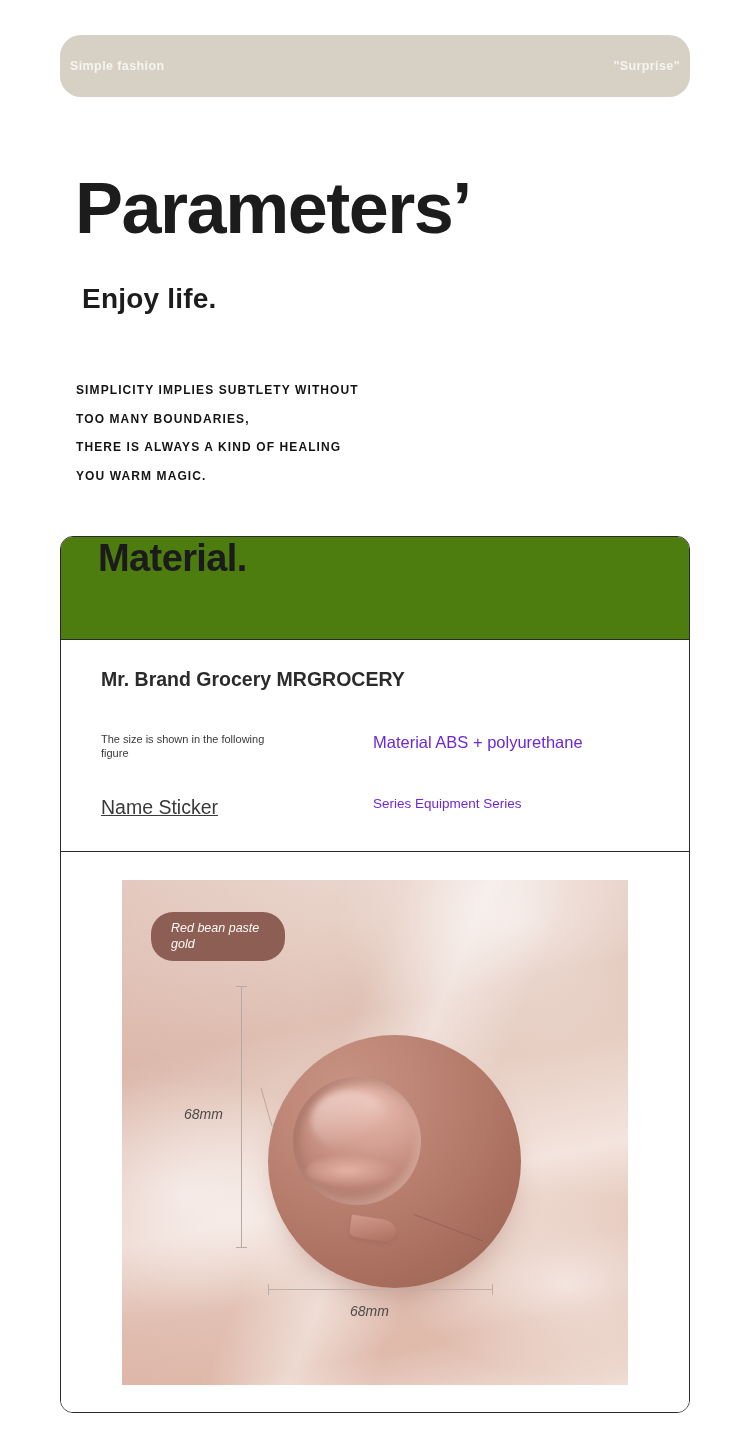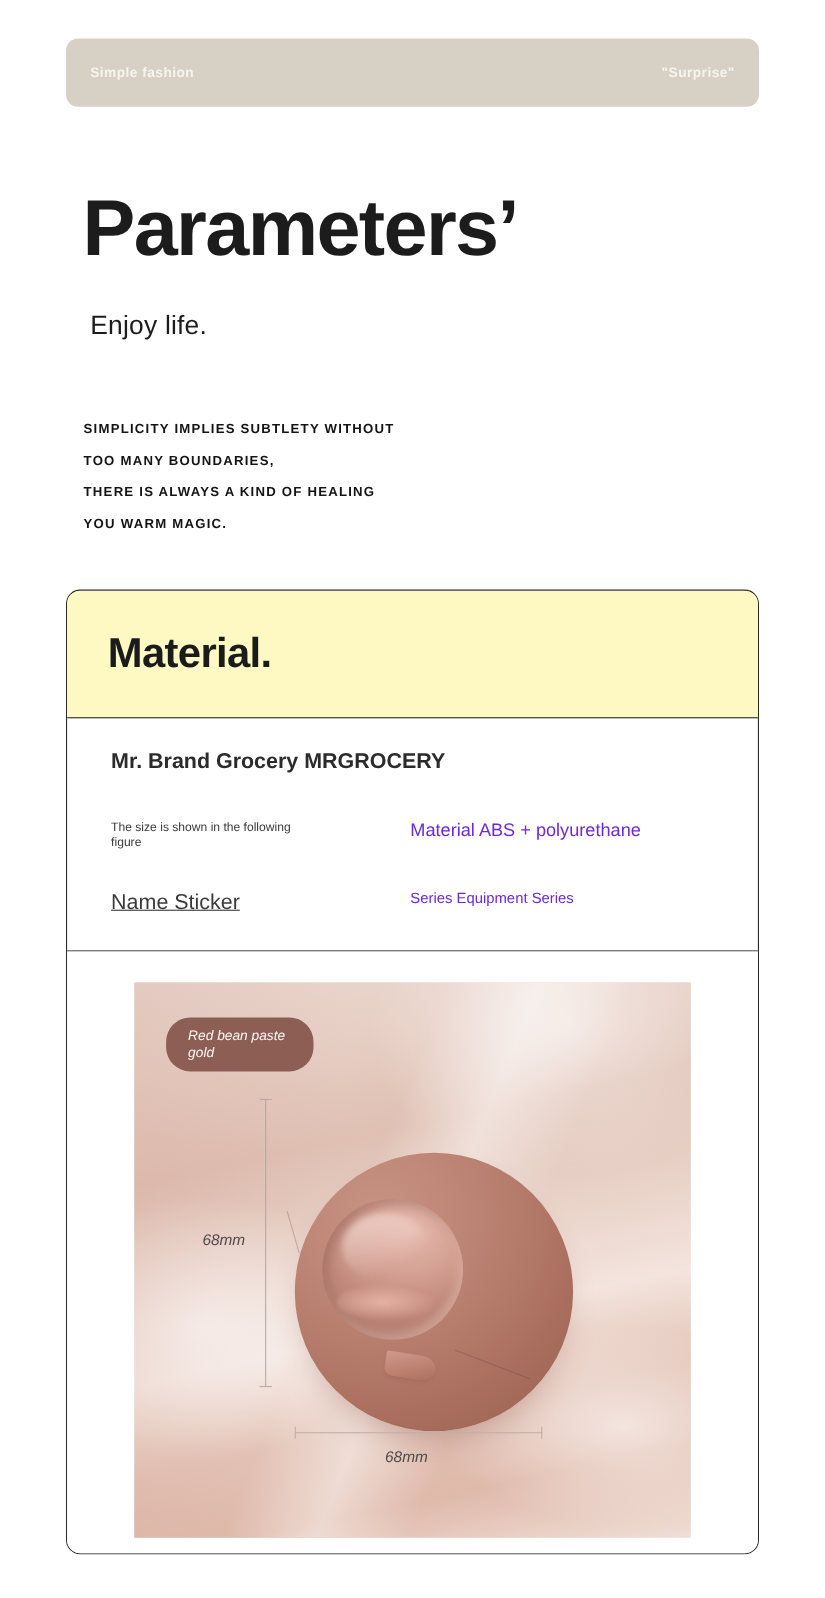--- a/index.html
+++ b/index.html
@@ -9,66 +9,66 @@
     font-family:"Liberation Sans", sans-serif;
     -webkit-font-smoothing:antialiased;
   }
   body { width:750px; height:1453px; position:relative; overflow:hidden; }
 
   
   .banner{
     position:absolute; left:60px; top:35px;
     width:630px; height:62px;
     background:#d7d1c5;
-    border-radius:11px;
+    border-radius:21px;
     display:flex; align-items:center;
     justify-content:space-between;
-    padding:0 22px;
+    padding:0 10px;
   }
   .banner-text{
     color:#f6f4ef;
     font-size:12.5px;
     font-weight:bold;
     letter-spacing:.4px;
   }
 
   
   .hero-title{
     position:absolute; left:75px; top:172px;
     font-size:72px; font-weight:bold;
     color:#1c1c1c; letter-spacing:-1.5px;
     line-height:1;
   }
   .hero-sub{
     position:absolute; left:82px; top:283px;
-    font-size:24px; font-weight:400;
+    font-size:28px; font-weight:700;
     color:#1c1c1c; letter-spacing:.2px;
   }
   .tagline{
     position:absolute; left:76px; top:376px;
     font-size:12px; font-weight:bold;
     color:#141414;
     letter-spacing:1.1px; line-height:28.5px;
     white-space:pre-line;
   }
 
   
   .card{
     position:absolute; left:60px; top:536px;
     width:630px; height:877px;
     border:1.2px solid #2a2a2a;
     border-radius:13px;
     background:#ffffff;
     overflow:hidden;
   }
   .card-head{
-    height:116px;
-    background:#fef9c3;
+    height:103px;
+    background:#4d7c0f;
     border-bottom:1.2px solid #2a2a2a;
-    display:flex; align-items:center;
+    display:flex; 
     padding-left:37px;
   }
   .card-head-title{
     font-size:38px; font-weight:bold;
     color:#1b1b1b; letter-spacing:-.6px;
   }
 
   .spec-block{ padding:26px 0 0 0; height:211px; position:relative; }
   .spec-brand{
     position:absolute; left:40px; top:28px;

